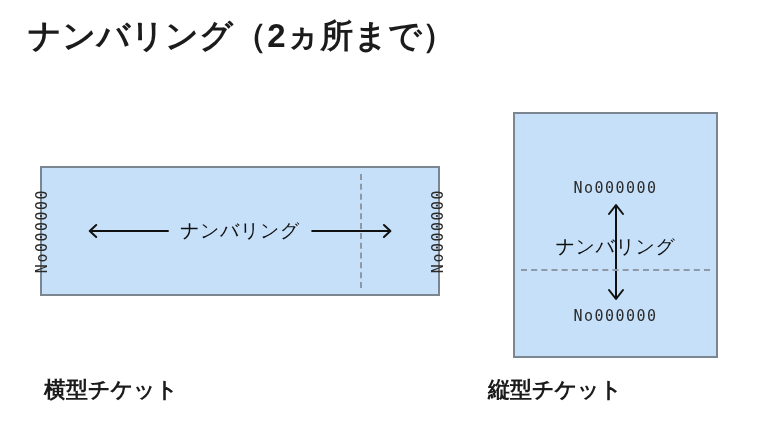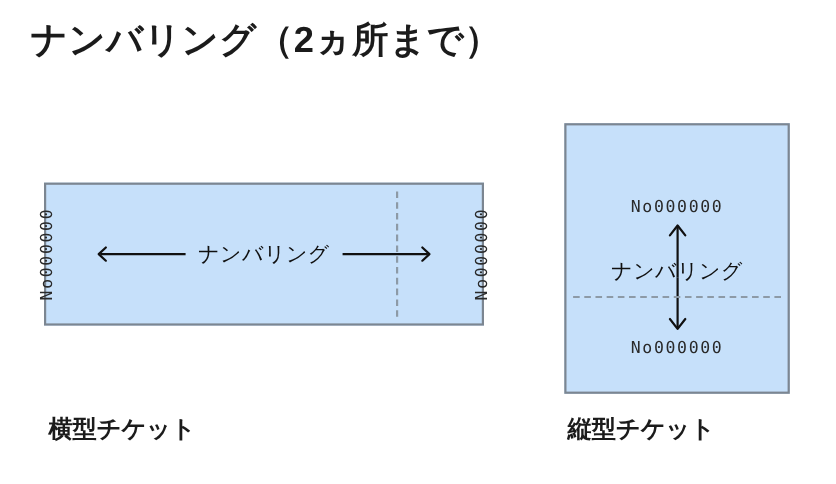--- a/index.html
+++ b/index.html
@@ -143,21 +143,21 @@
 
   
   .caption {
     position: absolute;
     font-size: 22px;
     font-weight: 700;
     color: #1b1b1b;
     white-space: nowrap;
   }
   #caption-horizontal { left: 44px;  top: 375px; }
-  #caption-vertical   { left: 516px; top: 375px; }
+  #caption-vertical   { left: 488px; top: 375px; }
 </style>
 </head>
 <body>
 
 <div class="page-title">ナンバリング（2ヵ所まで）</div>
 
 <div class="ticket" id="ticket-horizontal">
 
   <div class="h-serial" id="h-serial-left">No000000</div>
 

